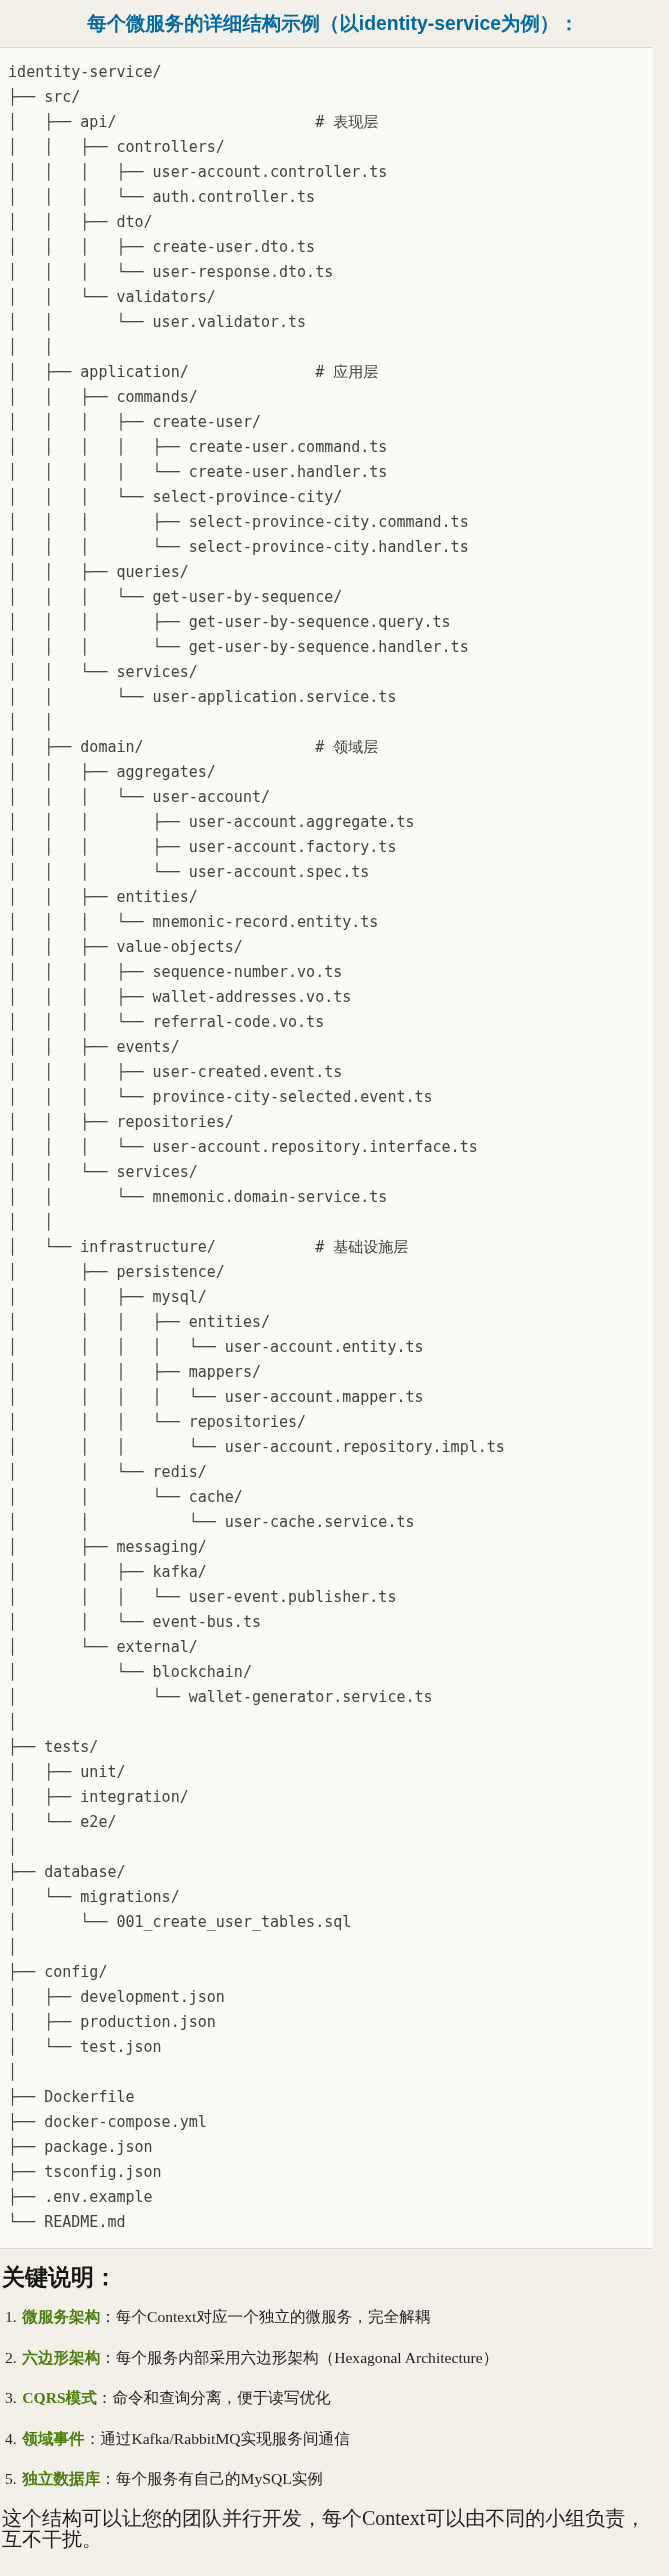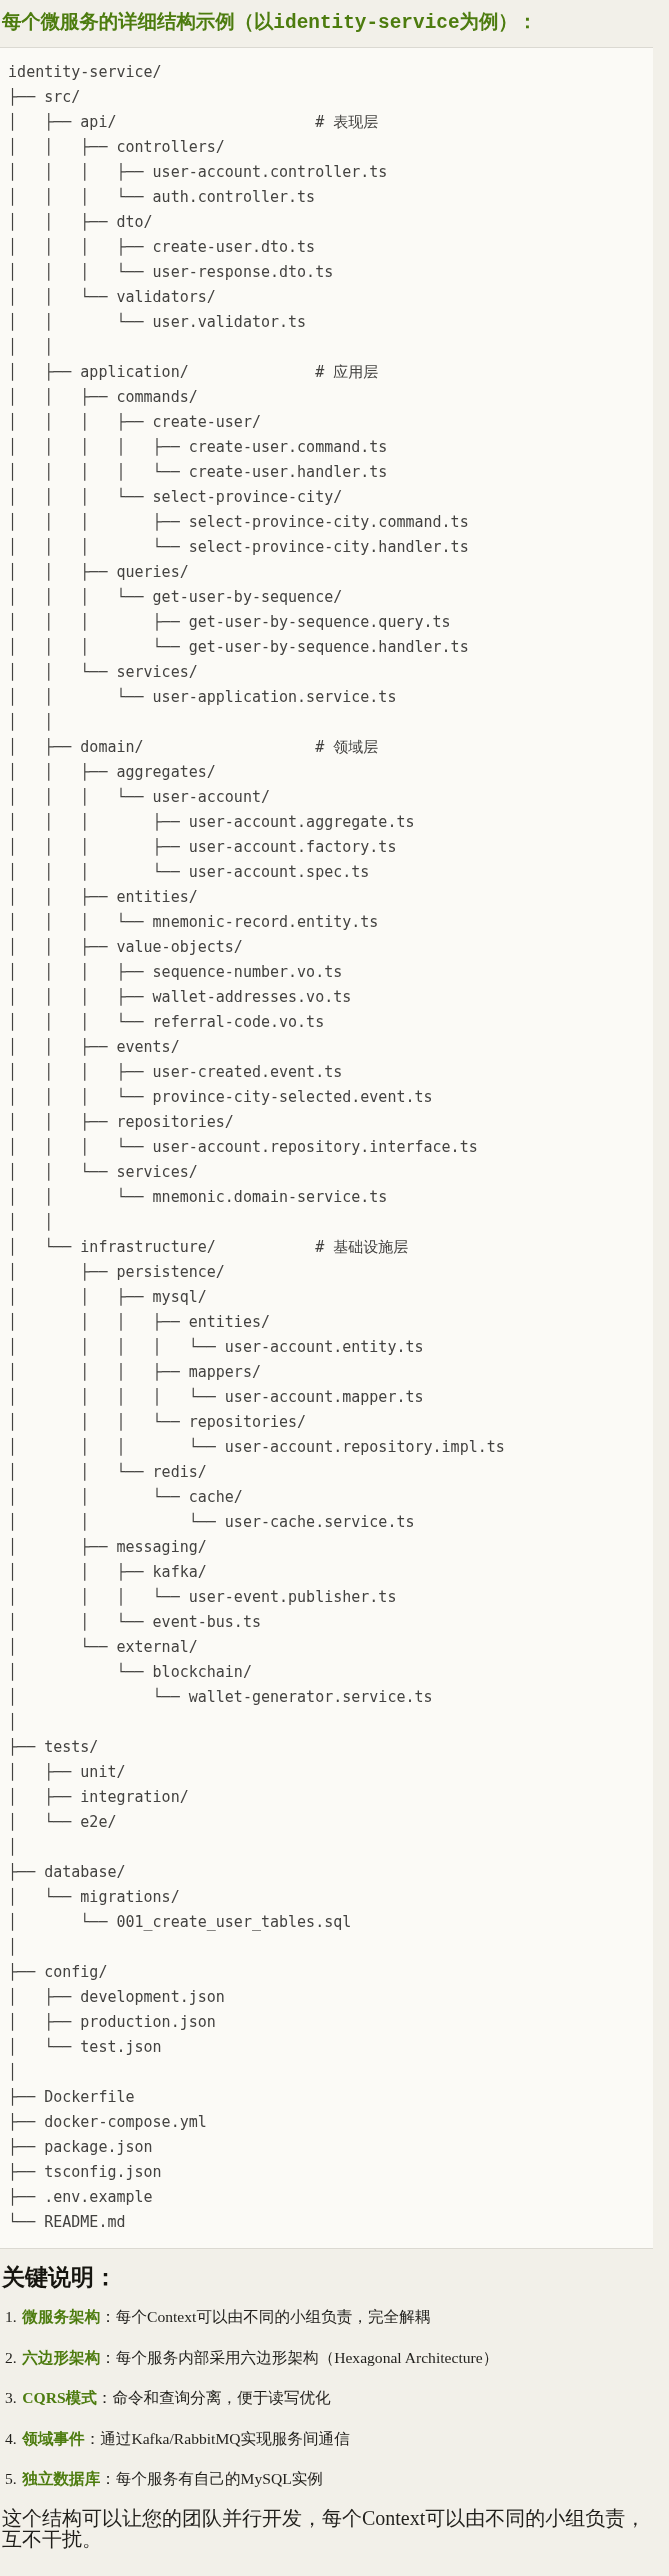--- a/index.html
+++ b/index.html
@@ -8,27 +8,28 @@
     background: #F2F0E9;
     font-family: "Liberation Serif", serif;
     color: #201F1B;
   }
   body {
     height: 2576px;
     overflow: hidden;
     position: relative;
   }
   .page-title {
-    font-family: Liberation Mono, monospace;
+    font-family: Liberation Sans, sans-serif;
     font-weight: 700;
     font-size: 19.4px;
     line-height: 31px;
-    color: #4d7c0f;
+    color: #0369a1;
     padding: 8.1px 5px 0 1.9px;
     height: 39px;
+    text-align: center;
   }
   .code-block {
     margin-top: 8.1px;
     width: 653px;
     background: #FBFAF6;
     border-top: 0.6px solid #DBD9D2;
     border-bottom: 0.6px solid #DBD9D2;
     padding: 12px 0 12.5px 8.1px;
   }
   .code-block pre {
@@ -160,21 +161,21 @@
 ├── docker-compose.yml
 ├── package.json
 ├── tsconfig.json
 ├── .env.example
 └── README.md</pre>
 </div>
 
 <div class="notes">
   <div class="notes-heading">关键说明：</div>
 
-  <div class="note-item"><span class="num">1.</span><span class="lbl">微服务架构</span><span class="col">：</span><span class="txt">每个Context可以由不同的小组负责，完全解耦</span></div>
+  <div class="note-item"><span class="num">1.</span><span class="lbl">微服务架构</span><span class="col">：</span><span class="txt">每个Context对应一个独立的微服务，完全解耦</span></div>
 
   <div class="note-item"><span class="num">2.</span><span class="lbl">六边形架构</span><span class="col">：</span><span class="txt">每个服务内部采用六边形架构（Hexagonal Architecture）</span></div>
 
   <div class="note-item"><span class="num">3.</span><span class="lbl">CQRS模式</span><span class="col">：</span><span class="txt">命令和查询分离，便于读写优化</span></div>
 
   <div class="note-item"><span class="num">4.</span><span class="lbl">领域事件</span><span class="col">：</span><span class="txt">通过Kafka/RabbitMQ实现服务间通信</span></div>
 
   <div class="note-item"><span class="num">5.</span><span class="lbl">独立数据库</span><span class="col">：</span><span class="txt">每个服务有自己的MySQL实例</span></div>
 
 

